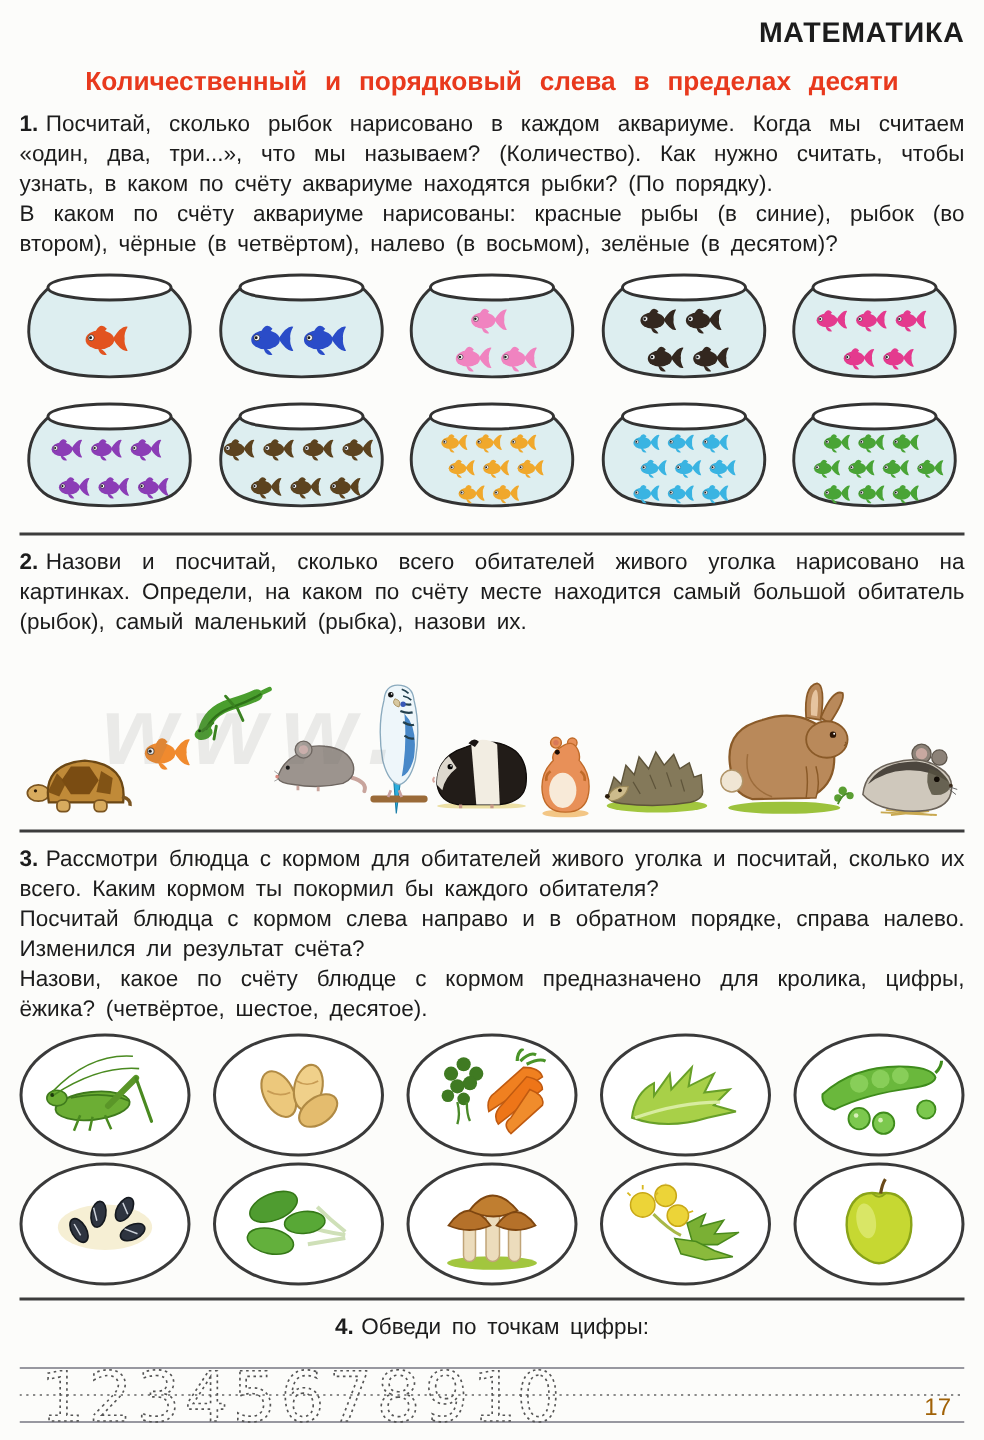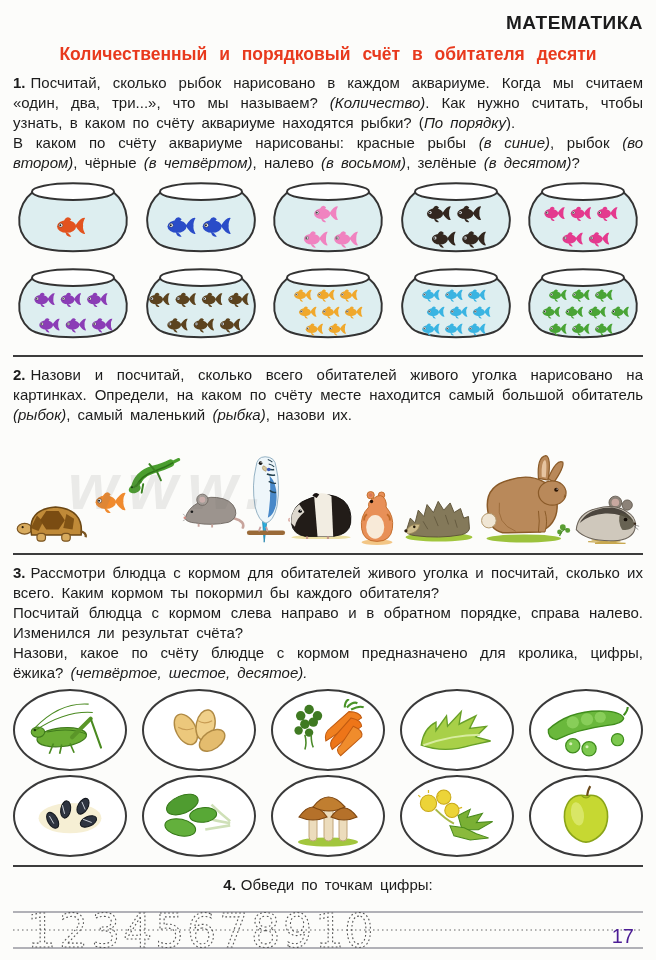--- a/index.html
+++ b/index.html
@@ -3,36 +3,36 @@
 <meta charset="utf-8">
 <style>
   *{margin:0;padding:0;box-sizing:border-box}
   html,body{width:656px;height:960px}
   body{background:#fcfcfa;font-family:"Liberation Sans",sans-serif;color:#1c1c1c;position:relative;overflow:hidden}
   .page{padding:12px 13px 0}
   .title{text-align:right;font-size:19px;font-weight:bold;letter-spacing:.5px}
   .subtitle{text-align:center;font-size:17.5px;font-weight:bold;margin-top:10px;word-spacing:7px}
   .task{font-size:15px;line-height:20px;text-align:justify;word-spacing:3px;margin-top:8px}
   .task .num{font-weight:bold;margin-right:5px}
-  .it{font-style:italic}
+  .it{}
   .bowls{display:flex;justify-content:space-between;margin-top:4px}
   .bowls + .bowls{margin-top:2px}
   .divider{border:none;border-top:2px solid #3c3c3c;margin-top:8px}
-  .animals{display:flex;justify-content:space-between;align-items:flex-end;height:120px;margin-top:0;position:relative;padding:0 2px}
+  .animals{display:flex;justify-content:center;align-items:flex-end;height:120px;margin-top:0;position:relative;padding:0 2px}
   .animal{flex:0 0 auto;line-height:0}
   .watermark{position:absolute;left:55px;top:30px;font-size:64px;font-weight:bold;font-style:italic;color:rgba(110,110,110,.12);letter-spacing:10px;pointer-events:none;line-height:1}
   .saucers{display:flex;justify-content:space-between;margin-top:6px}
   .saucers + .saucers{margin-top:4px}
   .saucer{width:114px;height:82px;border:2px solid #3a3a3a;border-radius:50%;background:#fff;display:flex;align-items:center;justify-content:center;line-height:0}
   .trace-wrap{margin-top:8px}
   .trace-digit{font-family:"DejaVu Sans",sans-serif;font-size:46px;fill:none;stroke:#555;stroke-width:1.1;stroke-dasharray:1.7 2.4}
   .bowl{line-height:0}
   .bowl-body{fill:#ddeef0;stroke:#333;stroke-width:2}
   .bowl-rim{fill:#fff;stroke:#333;stroke-width:2}
-  .pagenum{position:absolute;right:22px;bottom:12px;font-size:20px;color:#4c1d95}
+  .pagenum{position:absolute;right:22px;bottom:12px;font-size:16px;color:#a16207}
 </style>
 </head>
 <body>
 
 <svg width="0" height="0" style="position:absolute">
   <defs>
     <symbol id="fish-shape" viewBox="0 0 24 19">
       <g fill="currentColor">
         <path d="M15.5,9.5 Q20,2.5 23,3.5 Q21,7 21.5,9.5 Q21,12 23,15.5 Q20,16.5 15.5,9.5 Z"></path>
         <path d="M7,5.5 Q9.5,1 12.5,4.5 L10,7.5 Z"></path>
@@ -41,21 +41,21 @@
       </g>
       <circle cx="4.6" cy="9" r="1.5" fill="#fff" stroke="rgba(0,0,0,.55)" stroke-width="0.5"></circle>
       <circle cx="4.3" cy="9" r="0.75" fill="#1a1a1a"></circle>
     </symbol>
   </defs>
 </svg>
 
 <div class="page">
 
   <div class="title">МАТЕМАТИКА</div>
-  <div class="subtitle" style="color: rgb(232, 57, 29);">Количественный и порядковый счёт в обитателя десяти</div>
+  <div class="subtitle" style="color: rgb(232, 57, 29);">Количественный и порядковый слева в пределах десяти</div>
 
   <div class="task"><span class="num">1.</span><span><span>Посчитай, сколько рыбок нарисовано в каждом аквариуме. Когда мы считаем «один, два, три...», что мы называем? </span><span class="it">(Количество)</span><span>. Как нужно считать, чтобы узнать, в каком по счёту аквариуме находятся рыбки? (</span><span class="it">По порядку</span><span>).</span></span></div>
   <div class="task" style="margin-top:0"><span>В каком по счёту аквариуме нарисованы: красные рыбы </span><span class="it">(в синие)</span><span>, рыбок </span><span class="it">(во втором)</span><span>, чёрные </span><span class="it">(в четвёртом)</span><span>, налево </span><span class="it">(в восьмом)</span><span>, зелёные </span><span class="it">(в десятом)</span><span>?</span></div>
 
   <div class="bowls">
     <div class="bowl"><svg viewBox="0 0 122 86" width="120" height="84">
           <path class="bowl-body" d="M20,15 C3,29 1,54 16,67 C29,79 93,79 106,67 C121,54 119,29 102,15"></path>
           <ellipse class="bowl-rim" cx="61" cy="15" rx="42" ry="8.5"></ellipse>
           <g class="fish-layer">
             <use href="#fish-shape" xlink:href="#fish-shape" x="42" y="37.129999999999995" width="33" height="25.740000000000002" style="color: rgb(226, 83, 31);"></use>

